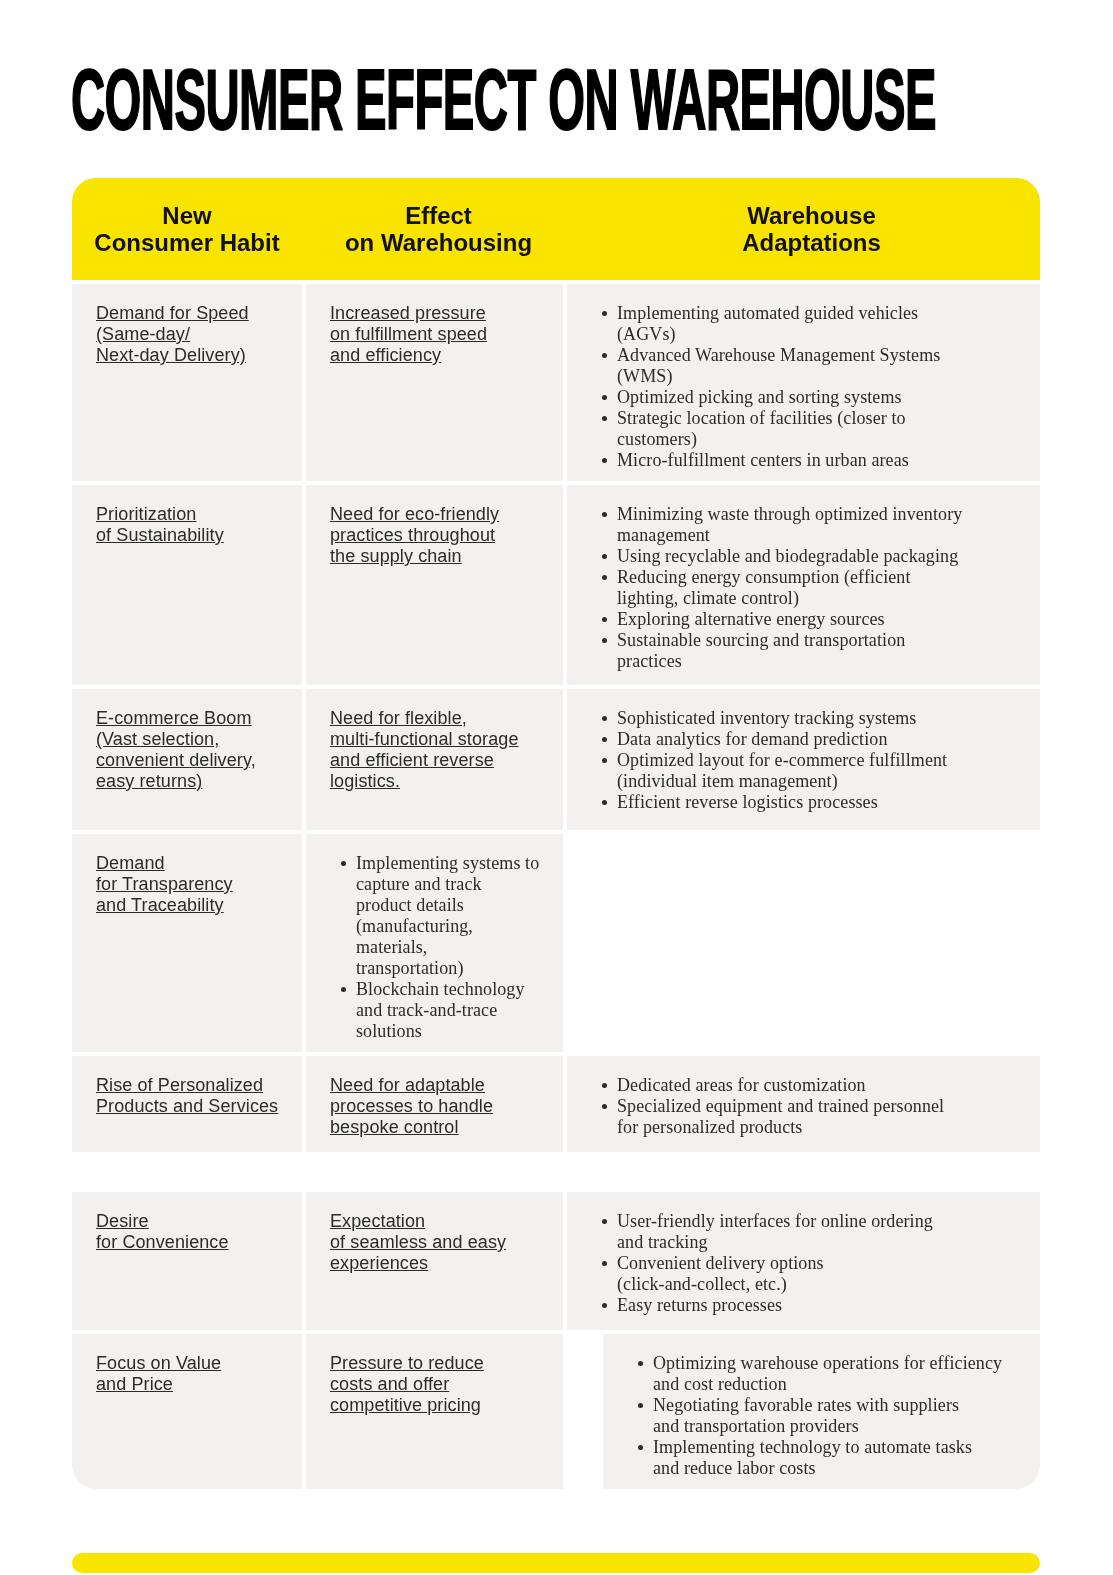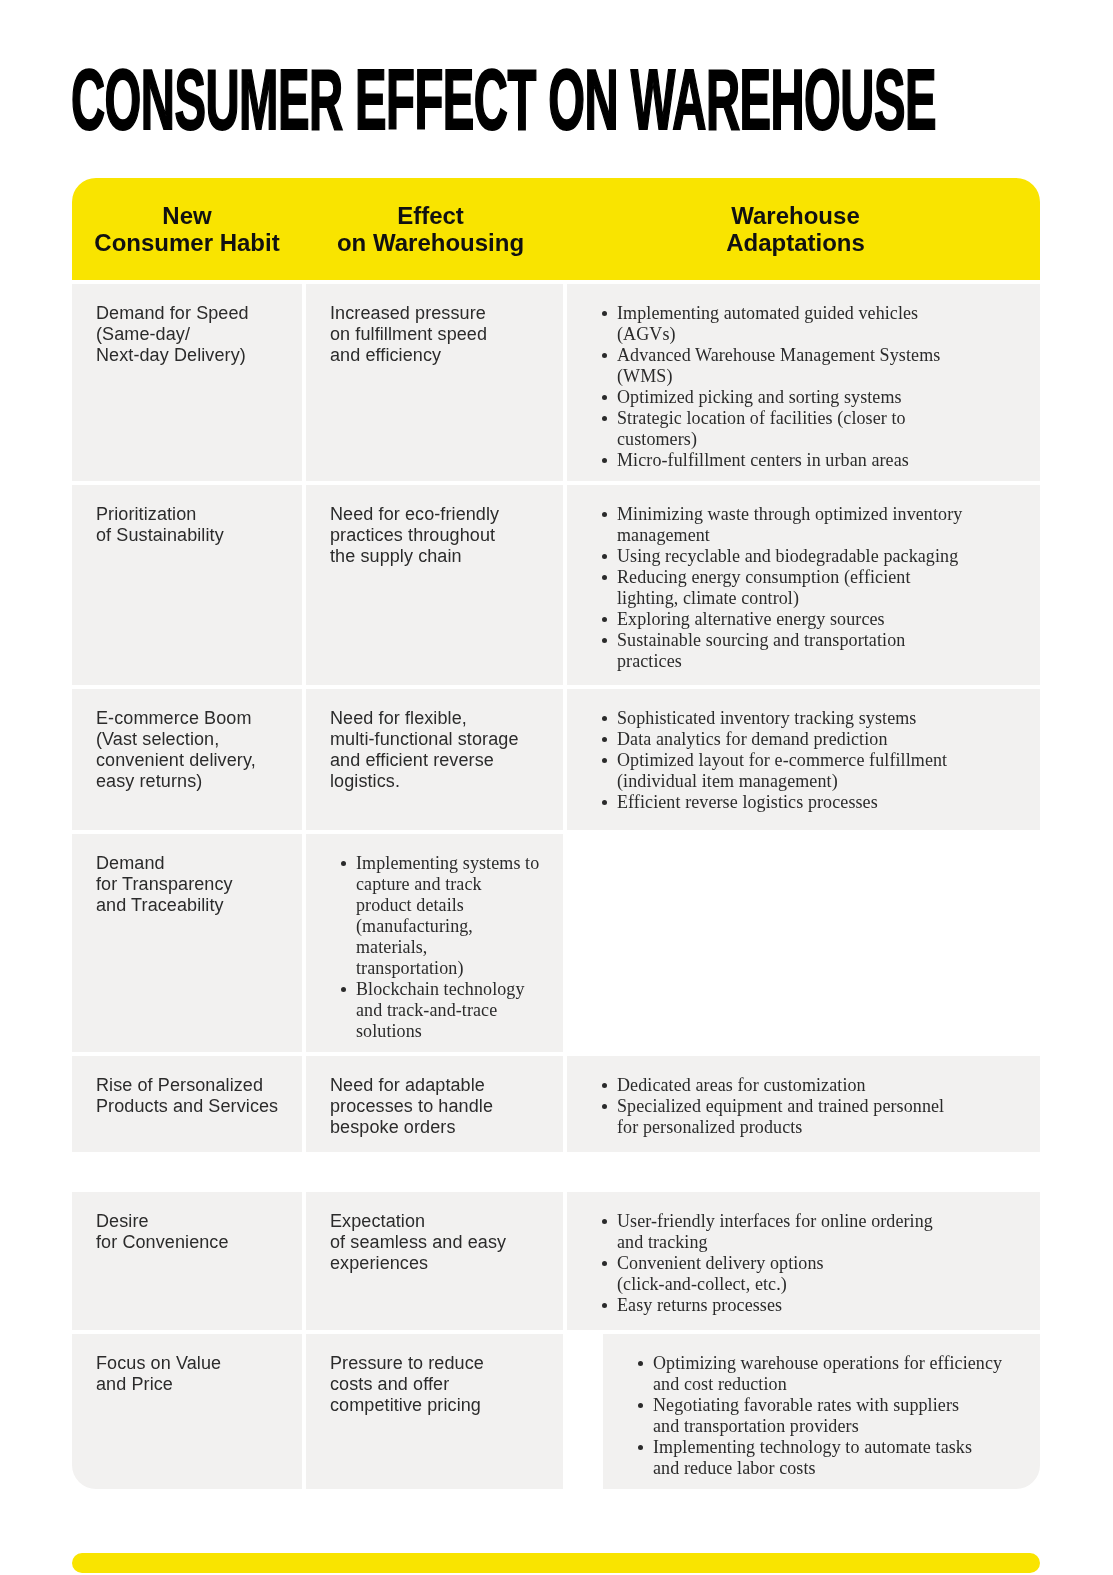--- a/index.html
+++ b/index.html
@@ -10,35 +10,35 @@
   }
   .title {
     position:absolute; left:71px; top:67px; margin:0;
     font-size:86px; line-height:64px; font-weight:900; color:#000;
     letter-spacing:-1px; white-space:nowrap;
     transform:scaleX(0.55); transform-origin:0 0;
     -webkit-text-stroke:2px #000;
   }
   .card { position:absolute; left:72px; top:178px; width:968px; }
   .thead {
-    display:grid; grid-template-columns:230px 257px 473px; column-gap:0;
+    display:grid; grid-template-columns:230px 257px 473px; column-gap:8px;
     align-items:center; background:#F9E400; border-radius:24px 24px 0 0;
     min-height:102px;
   }
   .th {
     text-align:center; font-weight:bold; font-size:24px; line-height:27px;
     color:#111; white-space:pre-line;
   }
   .rows { display:flex; flex-direction:column; gap:4px; margin-top:4px; }
   .row { display:grid; grid-template-columns:230px 257px 473px; column-gap:4px; }
   .cell {
     background:#F2F1F0; padding:19px 18px 10px 24px;
     font-size:18px; line-height:21px; color:#2B2B2B; letter-spacing:0.1px;
   }
-  .habit, .effect { white-space:pre-line; }
+  .habit, .effect { white-space:pre-line;text-decoration:underline; }
   .adaptations ul { list-style:none; margin:0; padding:0 0 0 26px; }
   .adaptations li { position:relative; white-space:pre-line;font-family:Liberation Serif, serif; }
   .adaptations li::before {
     content:""; position:absolute; left:-15px; top:8px;
     width:5px; height:5px; border-radius:50%; background:#2B2B2B;
   }
   .row:nth-child(1) .cell { min-height:195px; }
   .row:nth-child(2) .cell { min-height:200px; }
   .row:nth-child(3) .cell { min-height:141px; }
   .row:nth-child(4) .cell { min-height:137px; }
@@ -142,21 +142,21 @@
 solutions</li>
             </ul>
     </div>
   </div>
 
   <div class="row">
     <div class="cell habit">Rise of Personalized
 Products and Services</div>
     <div class="cell effect">Need for adaptable
 processes to handle
-bespoke orders</div>
+bespoke control</div>
     <div class="cell adaptations">
       <ul>
               <li>Dedicated areas for customization</li>
               <li>Specialized equipment and trained personnel
 for personalized products</li>
             </ul>
     </div>
   </div>
 
   <div class="row">

